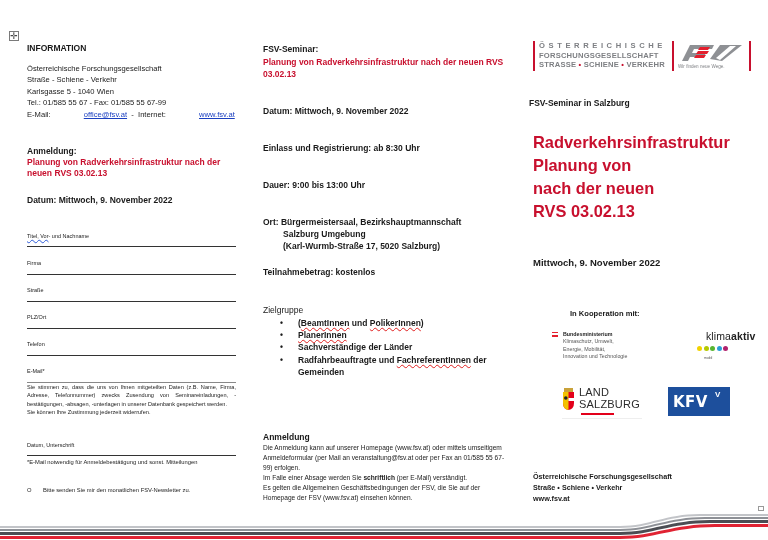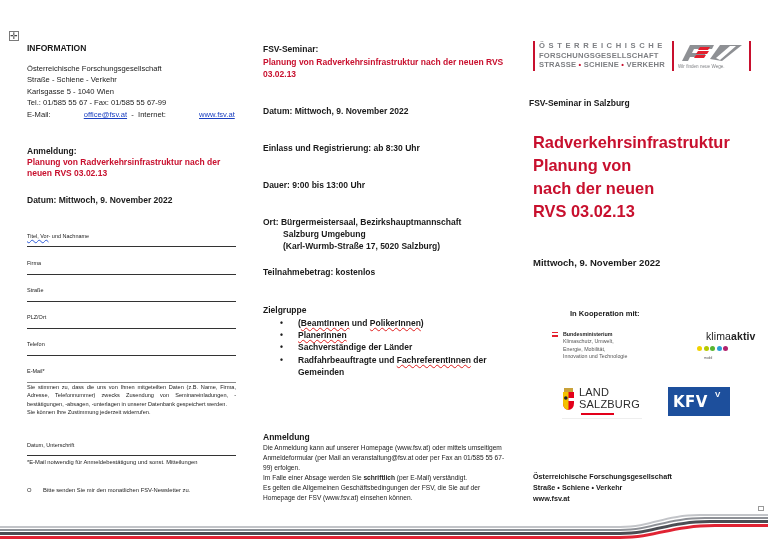--- a/index.html
+++ b/index.html
@@ -17,21 +17,21 @@
   .anm-sub { position: absolute; left: 27px; top: 157px; width: 220px; font-size: 8.5px; font-weight: bold; color: #c8102e; line-height: 11px; }
   .anm-date { position: absolute; left: 27px; top: 195px; font-size: 8.5px; font-weight: bold; }
   .form-label { position: absolute; left: 27px; font-size: 5.5px; color: #222; }
   .form-line { position: absolute; left: 27px; width: 209px; height: 1px; background: #333; }
   .consent { position: absolute; left: 27px; top: 383px; width: 209px; font-size: 5.6px; line-height: 8.3px; color: #222; text-align: justify; }
   .spell-blue { text-decoration: underline wavy #2d5bd8; text-decoration-thickness: 0.5px; }
   .mid-h { position: absolute; left: 263px; font-size: 8.5px; font-weight: bold; }
   .mid-red { position: absolute; left: 263px; top: 56px; width: 245px; font-size: 8.5px; font-weight: bold; color: #c8102e; line-height: 12px; }
   .ort { position: absolute; left: 263px; top: 216px; font-size: 8.5px; font-weight: bold; line-height: 12px; }
   .ort .indent { padding-left: 20px; }
-  .ziel-title { position: absolute; left: 263px; top: 305px; font-size: 8.5px; font-weight: bold; }
+  .ziel-title { position: absolute; left: 263px; top: 305px; font-size: 8.5px; font-weight: normal; }
   .ziel-list { position: absolute; left: 280px; top: 317px; width: 230px; list-style: none; font-size: 8.5px; font-weight: bold; line-height: 12.2px; }
   .ziel-list li { position: relative; padding-left: 18px; }
   .ziel-list li::before { content: "•"; position: absolute; left: 0; top: 0; }
   .spell-red { text-decoration: underline wavy #e02020; text-decoration-thickness: 0.5px; }
   .anm2-title { position: absolute; left: 263px; top: 432px; font-size: 8.5px; font-weight: bold; }
   .anm2-body { position: absolute; left: 263px; top: 443px; width: 245px; font-size: 6.6px; line-height: 9.9px; color: #222; }
 
   
   .logo-box { position: absolute; left: 533px; top: 41px; width: 218px; height: 32px; }
   .logo-bar { position: absolute; top: 0; width: 2px; height: 30px; background: #c8102e; }

